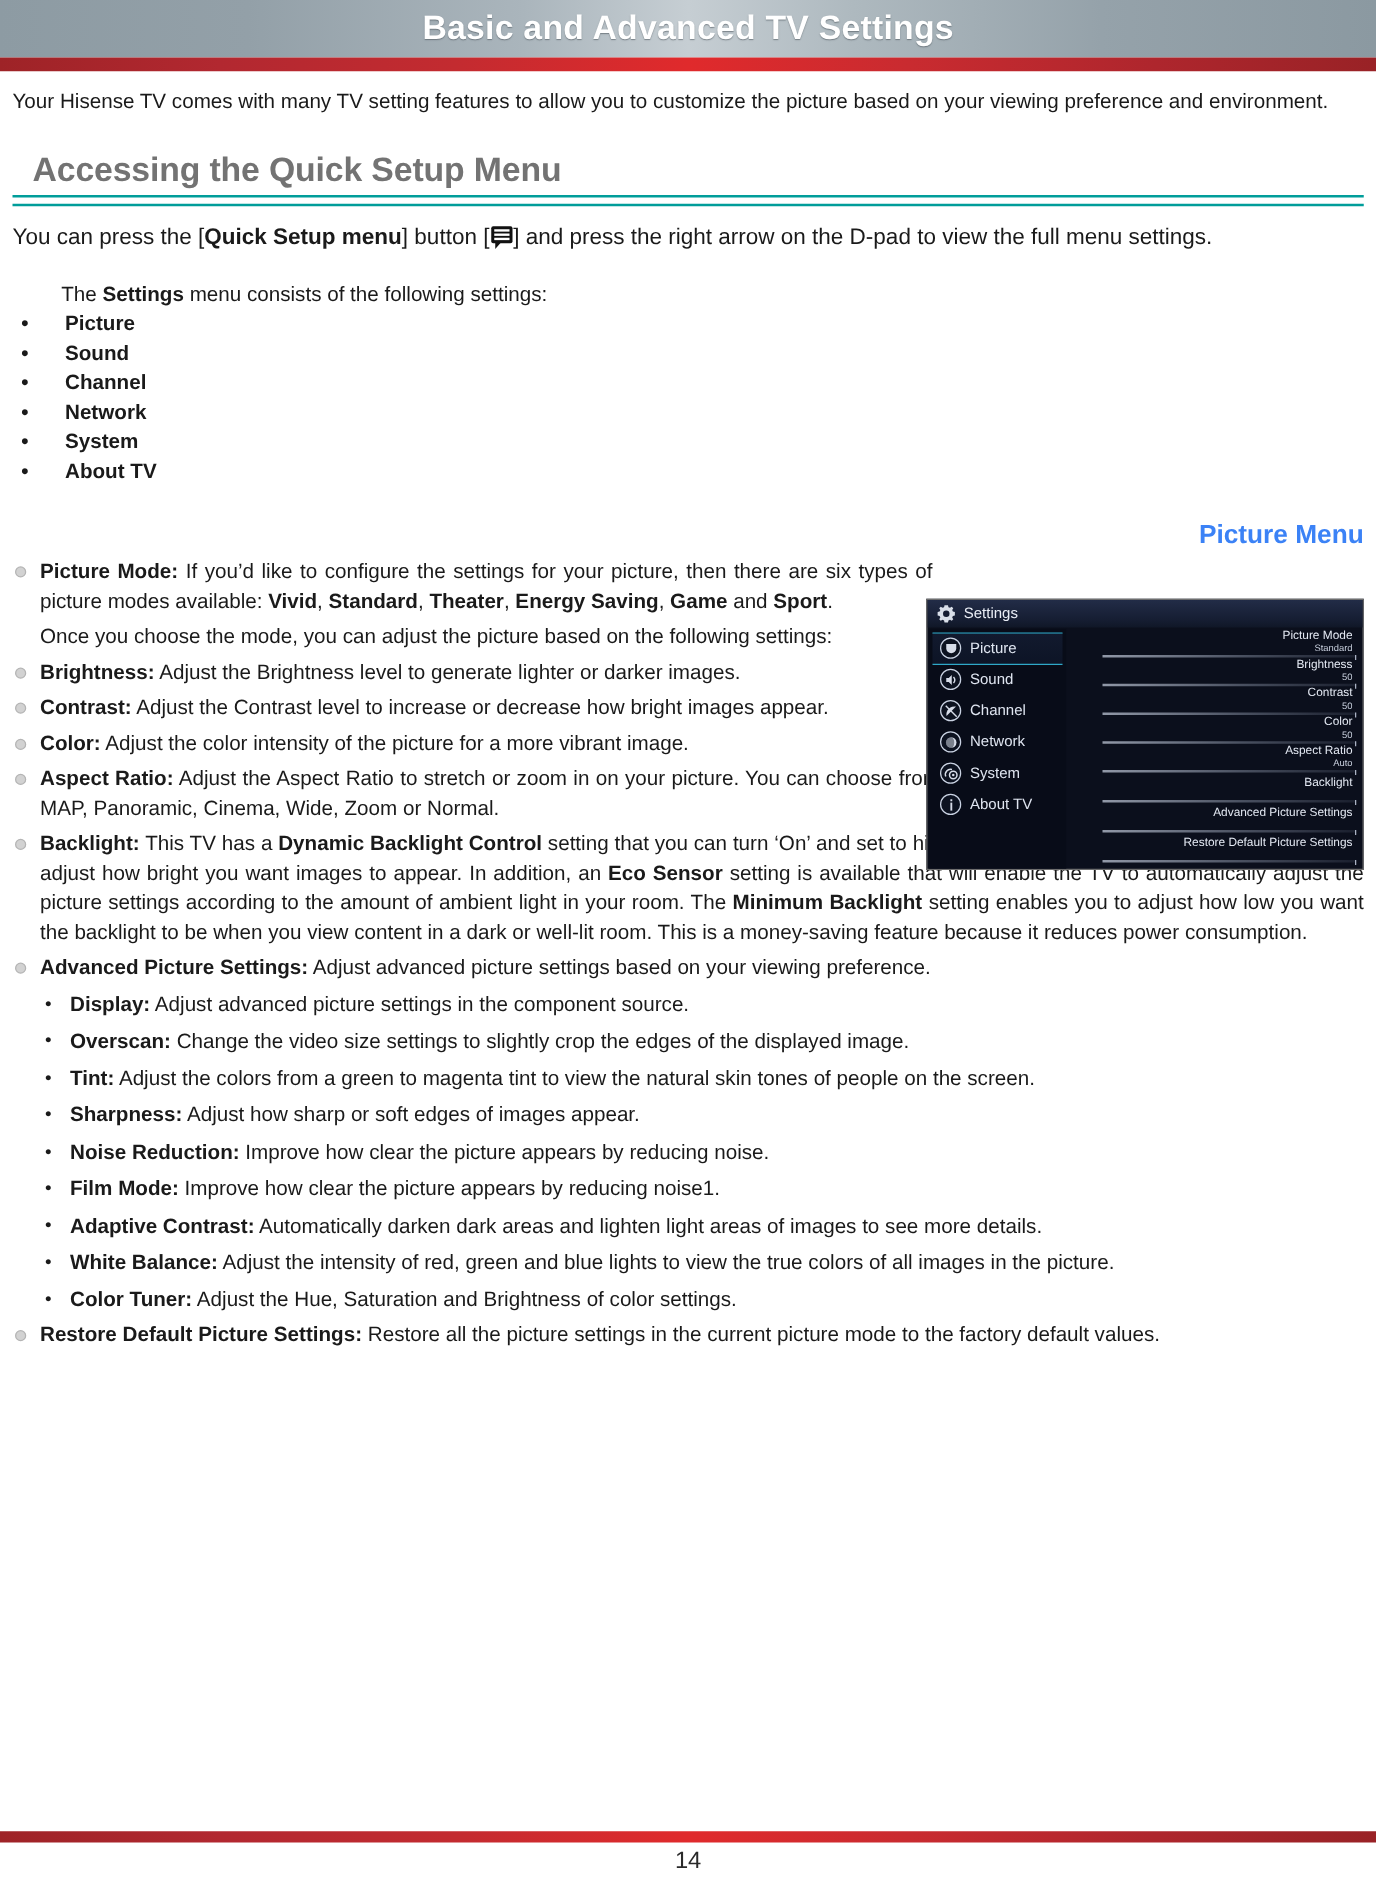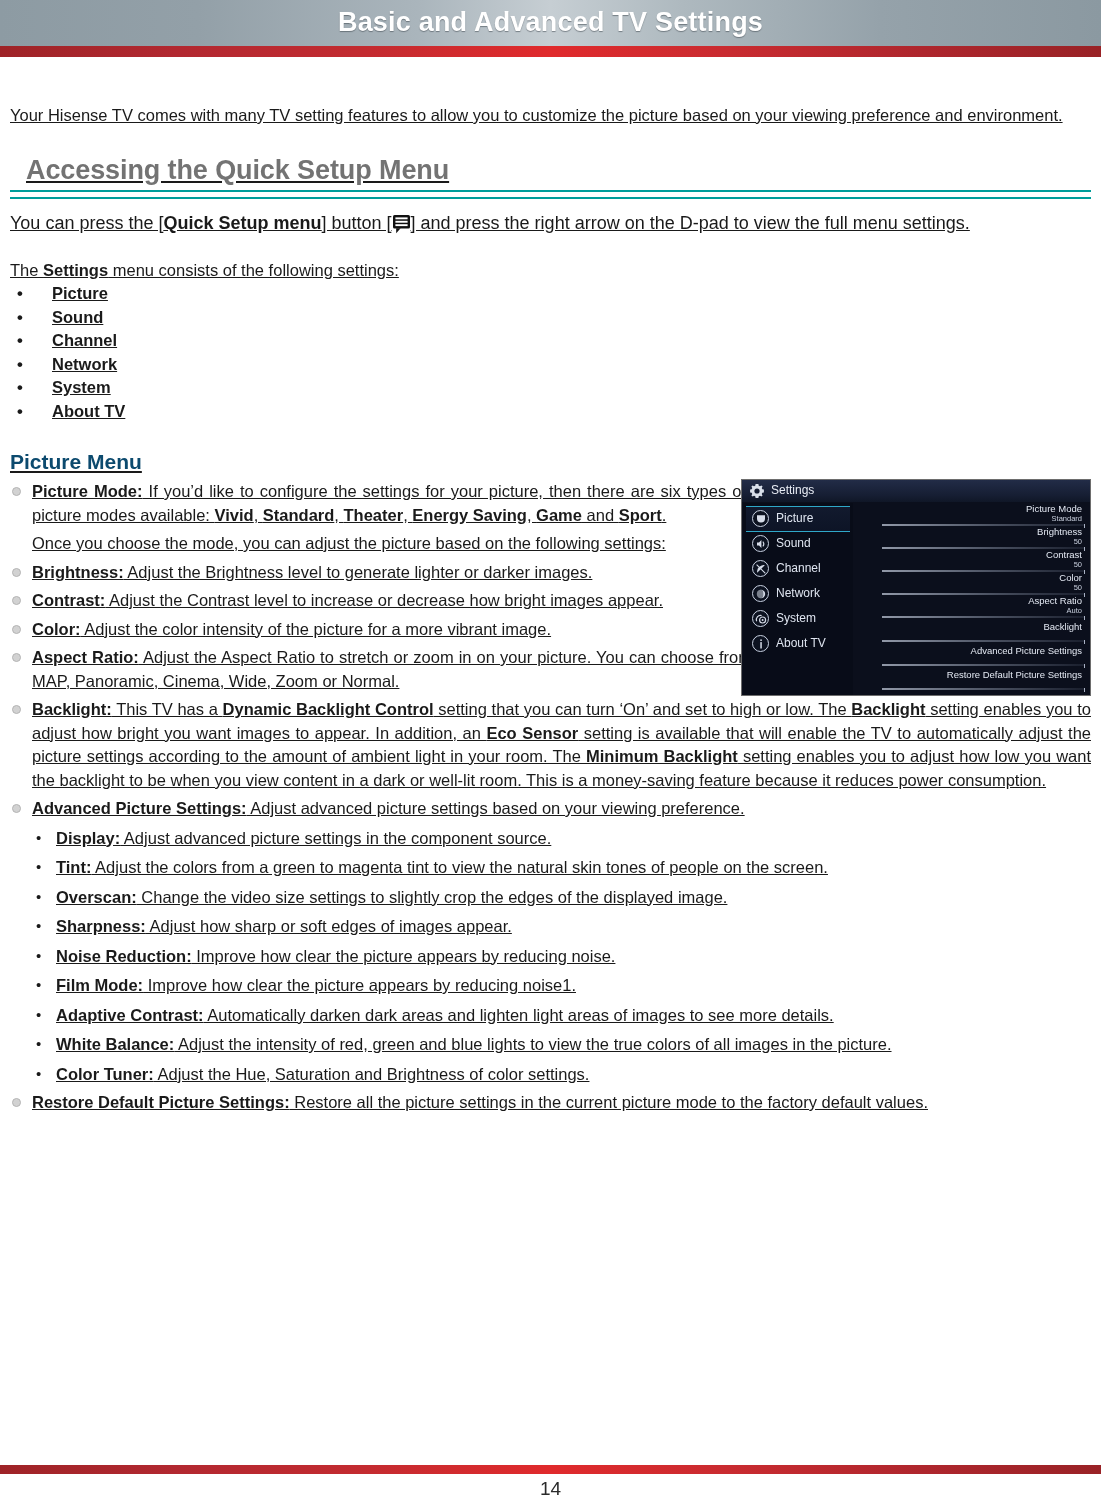--- a/index.html
+++ b/index.html
@@ -46,23 +46,22 @@
     height: 11px;
     background: linear-gradient(90deg,
         #9e2327 0%, #b22830 16%, #c32b30 33%,
         #e02a2c 50%, #c92b30 66%, #ae262d 84%, #992226 100%);
   }
 
   
   .content {
     position: absolute;
     left: 10px;
-    top: 104px;
+    top: 70px;
     width: 1081px;
-    text-decoration: underline;
   }
 
   p, .para {
     margin: 0;
     font-size: 16.5px;
     line-height: 23px;
     text-align: justify;
   }
   .intro {
     margin-bottom: 0;
@@ -96,20 +95,21 @@
     vertical-align: -5px;
     width: 19px;
     height: 20px;
     position: relative;
   }
 
   .settings-intro {
     margin-top: 24px;
     font-size: 16.5px;
     line-height: 23px;
+    margin-left: 39px;
   }
 
   ul.top-list {
     list-style: none;
     margin: 0;
     padding: 0;
   }
   ul.top-list li {
     font-size: 16.5px;
     line-height: 23.5px;
@@ -120,22 +120,23 @@
   ul.top-list li .dot {
     position: absolute;
     left: 7px;
     top: 0;
     font-weight: bold;
   }
 
   h3.sub-heading {
     font-size: 21px;
     font-weight: bold;
-    color: #0c4a6e;
+    color: #3b82f6;
     margin: 27px 0 6px 0;
+    text-align: right;
   }
 
   
   .cbullet {
     position: relative;
     padding-left: 22px;
     font-size: 16.5px;
     line-height: 23.5px;
     text-align: justify;
     margin-top: 5px;
@@ -353,22 +354,22 @@
 
   <div class="cbullet narrow-mid"><b>Color:</b><span> Adjust the color intensity of the picture for a more vibrant image.</span></div>
 
   <div class="cbullet"><b>Aspect Ratio:</b><span> Adjust the Aspect Ratio to stretch or zoom in on your picture. You can choose from the following settings: Auto, Direct, 1:1 PIXEL MAP, Panoramic, Cinema, Wide, Zoom or Normal.</span></div>
 
   <div class="cbullet"><b>Backlight:</b><span>  This TV has a </span><b>Dynamic Backlight Control</b><span> setting that you can turn ‘On’ and set to high or low. The </span><b>Backlight</b><span> setting enables you to adjust how bright you want images to appear. In addition, an </span><b>Eco Sensor</b><span> setting is available that will enable the TV to automatically adjust the picture settings according to the amount of ambient light in your room. The </span><b>Minimum Backlight</b><span> setting enables you to adjust how low you want the backlight to be when you view content in a dark or well-lit room. This is a money-saving feature because it reduces power consumption.</span></div>
 
   <div class="cbullet"><b>Advanced Picture Settings:</b><span> Adjust  advanced picture settings based on your viewing preference.</span></div>
 
   <div class="dbullet"><b>Display:</b><span> Adjust advanced picture settings in the component source.</span></div>
+  <div class="dbullet"><b>Overscan:</b><span> Change the video size settings to slightly crop the edges of the displayed image.</span></div>
   <div class="dbullet"><b>Tint:</b><span> Adjust the colors from a green to magenta tint to view the natural skin tones of people on the screen.</span></div>
-  <div class="dbullet"><b>Overscan:</b><span> Change the video size settings to slightly crop the edges of the displayed image.</span></div>
   <div class="dbullet"><b>Sharpness:</b><span> Adjust how sharp or soft edges of images appear.</span></div>
   <div class="dbullet"><b>Noise Reduction:</b><span> Improve how clear the picture appears by reducing noise.</span></div>
   <div class="dbullet"><b>Film Mode:</b><span> Improve how clear the picture appears by reducing noise1.</span></div>
   <div class="dbullet"><b>Adaptive Contrast:</b><span> Automatically darken dark areas and lighten light areas of images to see more details.</span></div>
   <div class="dbullet"><b>White Balance:</b><span> Adjust the intensity of red, green and blue lights to view the true colors of all images in the picture.</span></div>
   <div class="dbullet"><b>Color Tuner:</b><span> Adjust the Hue, Saturation and Brightness of color settings.</span></div>
 
   <div class="cbullet"><b>Restore Default Picture Settings:</b><span> Restore all the picture settings in the current picture mode to the factory default values.</span></div>
 
 </div>

